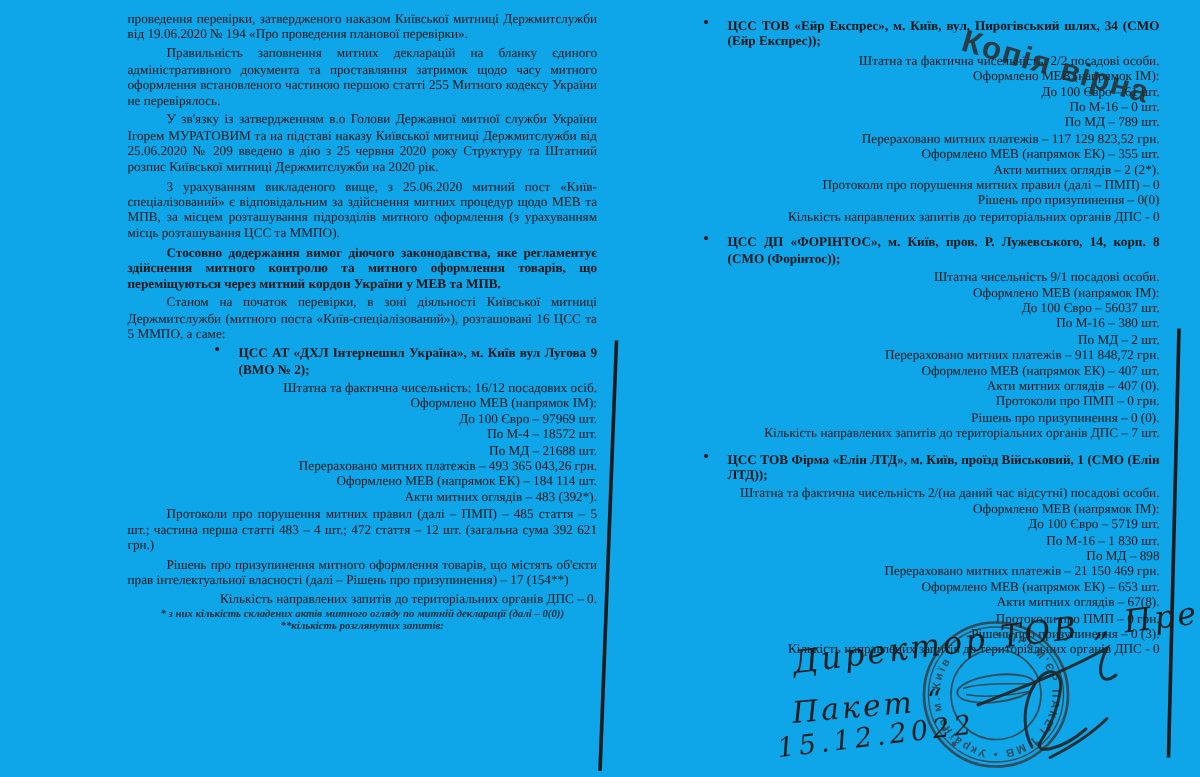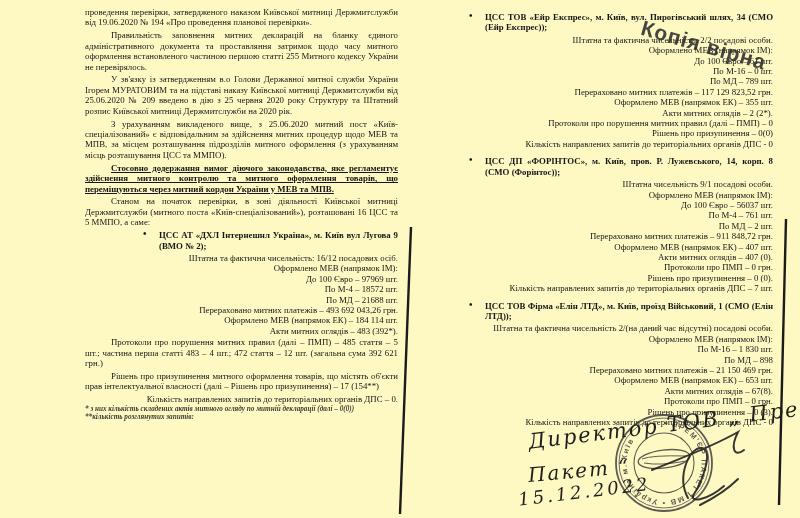--- a/index.html
+++ b/index.html
@@ -2,40 +2,40 @@
 <html><head>
 <meta charset="utf-8">
 <style>
   html,body{margin:0;padding:0;}
   body{
     width:800px;height:518px;overflow:hidden;position:relative;
     background:#fcfcfb;
     font-family:"Liberation Serif", serif;
     color:#161616;
   }
-  .scan-canvas{position:absolute;inset:0;background:#fef9c3;}
+  .scan-canvas{position:absolute;inset:0;background:#0ea5e9;}
 
   
   .page{position:absolute;text-align:justify;}
   .page-left{left:85px;top:7px;width:313px;font-size:8.8px;line-height:10.4px;}
   .page-right{left:443px;top:11px;width:330px;font-size:8.8px;line-height:10.4px;}
 
   p.para{margin:0 0 2.5px 0;text-indent:26px;}
   p.cont{text-indent:0;}
-  .bold{font-weight:bold;text-decoration:underline;}
+  .bold{font-weight:bold;}
 
   .bullet-row{position:relative;padding-left:74px;margin:1px 0 2px 0;font-weight:bold;text-align:justify;}
   .bullet-marker{position:absolute;left:58px;top:-1px;font-size:10px;}
   .page-right .bullet-row{padding-left:42px;}
   .page-right .bullet-marker{left:26px;}
 
   .stat{margin:0;text-align:right;}
   .ind{text-indent:26px;}
   .section{margin-bottom:7px;}
-  .footnote{font-style:italic;font-size:7.2px;line-height:8.8px;text-align:left;font-weight:bold;opacity:.85;}
+  .footnote{font-style:italic;font-size:7.2px;line-height:8.8px;text-align:center;font-weight:bold;opacity:.85;}
 
   
   .copy-stamp{
     position:absolute;left:645px;top:16px;
     font-family:"Liberation Sans", sans-serif;
     font-weight:bold;font-size:21px;letter-spacing:1px;
     color:#2d2d2d;opacity:.88;
     transform:rotate(16deg);transform-origin:left top;
     white-space:nowrap;
   }
@@ -68,21 +68,21 @@
     <div class="bullet-row">
       <span class="bullet-marker">•</span>
       <span>ЦСС АТ «ДХЛ Інтернешнл Україна», м. Київ вул Лугова 9 (ВМО № 2);</span>
     </div>
 
     <div class="stat">Штатна та фактична чисельність: 16/12 посадових осіб.</div>
     <div class="stat">Оформлено МЕВ (напрямок ІМ):</div>
     <div class="stat">До 100 Євро – 97969 шт.</div>
     <div class="stat">По М-4 – 18572 шт.</div>
     <div class="stat">По МД – 21688 шт.</div>
-    <div class="stat">Перераховано митних платежів – 493 692 043,26 грн.</div>
+    <div class="stat">Перераховано митних платежів – 493 365 043,26 грн.</div>
     <div class="stat">Оформлено МЕВ (напрямок ЕК) – 184 114 шт.</div>
     <div class="stat">Акти митних оглядів – 483 (392*).</div>
 
     <p class="para" style="margin-top:1px">Протоколи про порушення митних правил (далі – ПМП) – 485 стаття – 5 шт.; частина перша статті 483 – 4 шт.; 472 стаття – 12 шт. (загальна сума 392 621 грн.)</p>
     <p class="para">Рішень про призупинення митного оформлення товарів, що містять об'єкти прав інтелектуальної власності (далі – Рішень про призупинення) – 17 (154**)</p>
     <div class="stat ind">Кількість направлених запитів до територіальних органів ДПС – 0.</div>
     <div class="footnote">* з них кількість складених актів митного огляду по митній декларації (далі – 0(0))</div>
     <div class="footnote">**кількість розглянутих запитів:</div>
   </div>
 
@@ -107,37 +107,38 @@
     </div>
 
     <div class="section">
       <div class="bullet-row">
         <span class="bullet-marker">•</span>
         <span>ЦСС ДП «ФОРІНТОС», м. Київ, пров. Р. Лужевського, 14, корп. 8 (СМО (Форінтос));</span>
       </div>
       <div class="stat">Штатна чисельність 9/1 посадові особи.</div>
       <div class="stat">Оформлено МЕВ (напрямок ІМ):</div>
       <div class="stat">До 100 Євро – 56037 шт.</div>
-      <div class="stat">По М-4 – 761 шт.</div>
+      <div class="stat">По М-16 – 380 шт.</div>
       <div class="stat">По МД – 2 шт.</div>
       <div class="stat">Перераховано митних платежів – 911 848,72 грн.</div>
       <div class="stat">Оформлено МЕВ (напрямок ЕК) – 407 шт.</div>
       <div class="stat">Акти митних оглядів – 407 (0).</div>
       <div class="stat">Протоколи про ПМП – 0 грн.</div>
       <div class="stat">Рішень про призупинення – 0 (0).</div>
       <div class="stat">Кількість направлених запитів до територіальних органів ДПС – 7 шт.</div>
     </div>
 
     <div class="section">
       <div class="bullet-row">
         <span class="bullet-marker">•</span>
         <span>ЦСС ТОВ Фірма «Елін ЛТД», м. Київ, проїзд Військовий, 1 (СМО (Елін ЛТД));</span>
       </div>
       <div class="stat">Штатна та фактична чисельність 2/(на даний час відсутні) посадові особи.</div>
       <div class="stat">Оформлено МЕВ (напрямок ІМ):</div>
+      <div class="stat">До 100 Євро – 5719 шт.</div>
       <div class="stat">По М-16 – 1 830 шт.</div>
       <div class="stat">По МД – 898</div>
       <div class="stat">Перераховано митних платежів –  21 150 469 грн.</div>
       <div class="stat">Оформлено МЕВ (напрямок ЕК) – 653   шт.</div>
       <div class="stat">Акти митних оглядів – 67(8).</div>
       <div class="stat">Протоколи про ПМП – 0 грн.</div>
       <div class="stat">Рішень про призупинення – 0 (3).</div>
       <div class="stat">Кількість направлених запитів до територіальних органів ДПС - 0</div>
     </div>
   </div>

